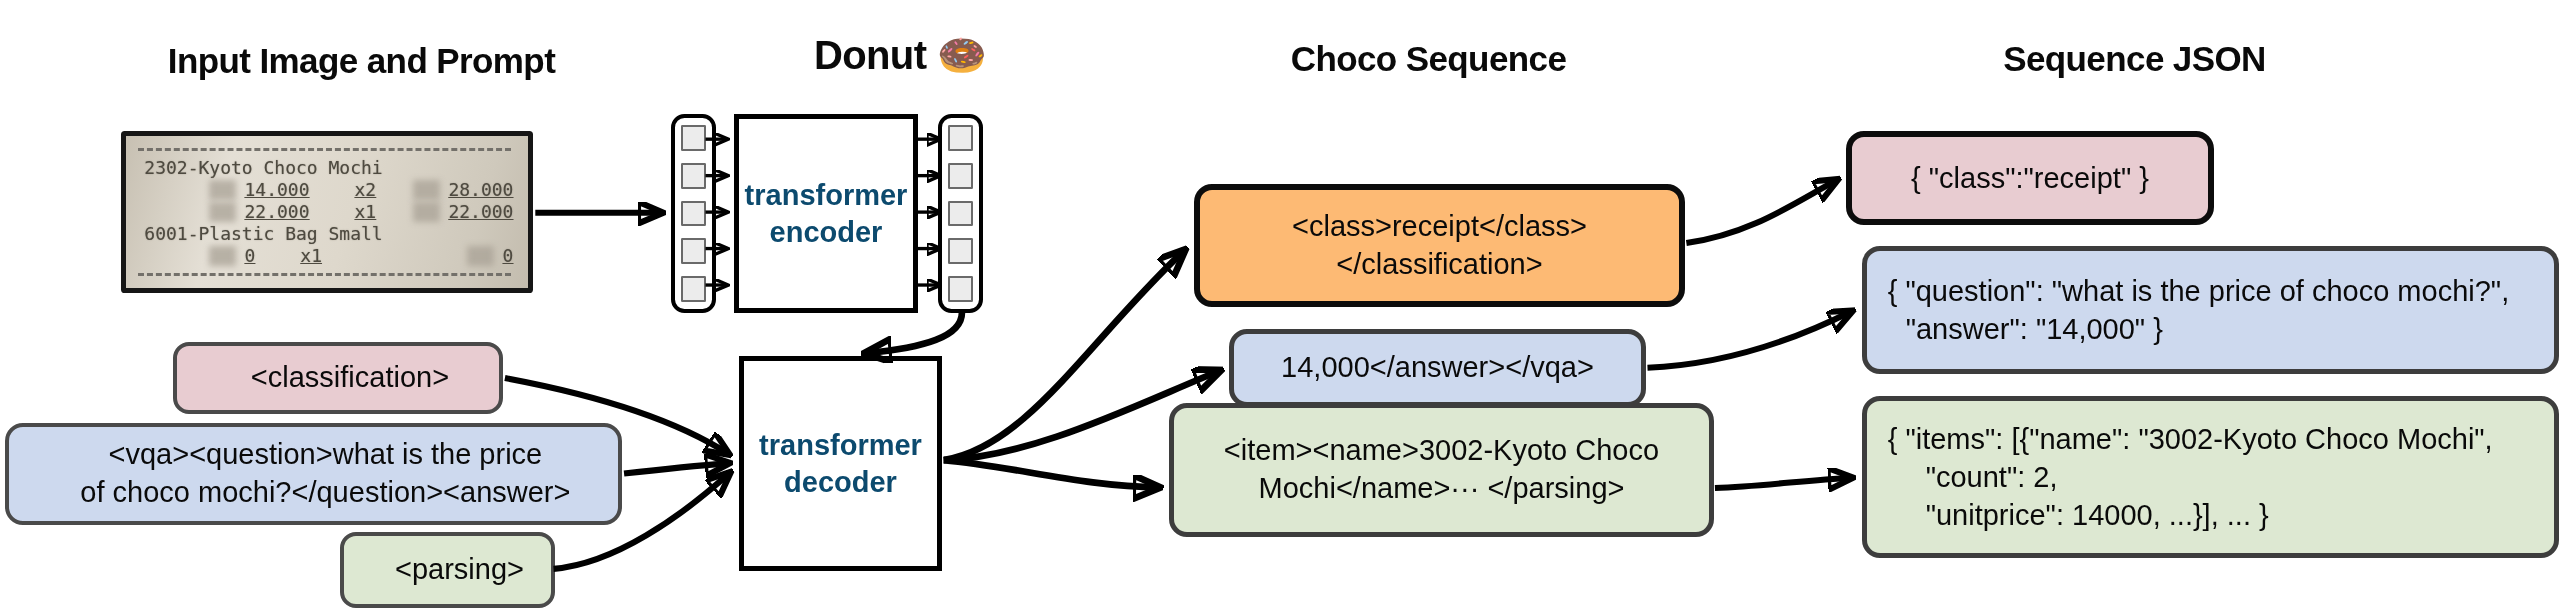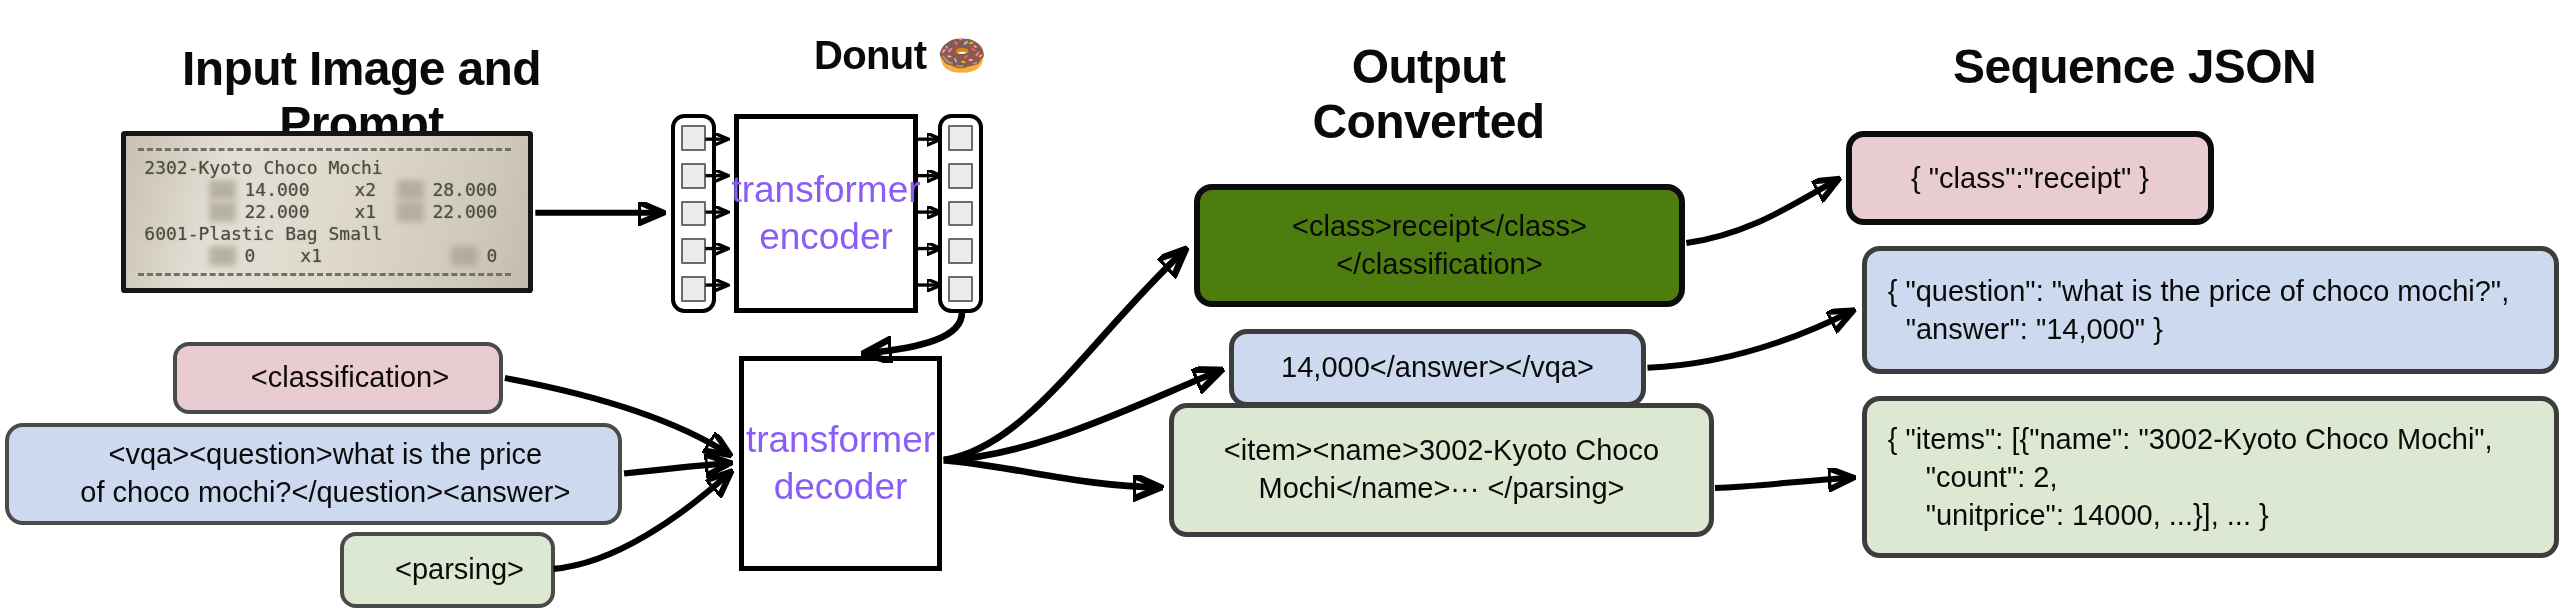--- a/index.html
+++ b/index.html
@@ -5,52 +5,52 @@
   html,body { margin:0; padding:0; background:#ffffff; }
   .canvas {
     position:relative; width:2576px; height:612px; background:#ffffff;
     font-family:"Liberation Sans", sans-serif; overflow:hidden;
   }
   .arrows { position:absolute; left:0; top:0; width:2576px; height:612px; z-index:5; pointer-events:none; }
   .arrows path { fill:none; stroke:#000000; }
 
   .hdr {
     position:absolute; margin:0; text-align:center; color:#0a0a0a;
-    font-size:48px; font-weight:700; letter-spacing:-0.6px; z-index:2;
+    font-size:35px; font-weight:700; letter-spacing:-0.6px; z-index:2;
   }
 
   
   .receipt {
     position:absolute; left:121px; top:131px; width:412px; height:162px;
     border:5.5px solid #161616; border-radius:3.6px; box-sizing:border-box; z-index:2;
     background:linear-gradient(105deg,#c7c0b2 0%,#e4dfd5 25%,#ded8cc 55%,#cfc9bc 85%,#c3bcae 100%);
     font-family:"DejaVu Sans Mono", monospace; color:#4e4a40; font-size:18px;
     padding:6px 14.6px 3.6px 11px; text-shadow:0 0 1.2px rgba(84,78,66,.55);
   }
   .r-sep { height:0; border-top:3px dashed #73706a; margin:6px 2.4px 6px 1.2px; }
   .r-name { line-height:22px; margin-left:7.3px; white-space:nowrap; }
-  .r-qty { display:flex; align-items:center; line-height:22px; margin-left:72px; margin-right:16px; white-space:nowrap; }
+  .r-qty { display:flex; align-items:center; line-height:22px; margin-left:72px; white-space:nowrap;text-decoration:underline; }
   .r-x { margin-left:45px; }
   .r-fill { flex:1; }
   .blur {
     display:inline-block; width:27px; height:19.5px; background:#a9a296;
     filter:blur(3px); opacity:.75; margin-right:8.5px; vertical-align:middle; flex:none;
   }
 
   
   .pcol {
     position:absolute; width:45px; height:199px; box-sizing:border-box;
     border:4.9px solid #000; border-radius:13.4px; background:#fff; z-index:2;
     display:flex; flex-direction:column; justify-content:space-between; padding:7.3px 0; align-items:center;
   }
   .patch { width:25.5px; height:25.5px; background:#ececec; border:2.4px solid #6a6a6a; box-sizing:border-box; border-radius:1.2px; }
   .block {
     position:absolute; box-sizing:border-box; border:5.5px solid #000; background:#fff; z-index:2;
     display:flex; flex-direction:column; align-items:center; justify-content:center;
-    font-size:37px; font-weight:400; line-height:1.25; color:#8b5cf6; text-align:center;
+    font-size:29px; font-weight:700; line-height:1.25; color:#0c4a6e; text-align:center;
   }
 
   
   .tag {
     position:absolute; box-sizing:border-box; z-index:2;
     display:flex; flex-direction:column; align-items:center; justify-content:center;
     font-size:29px; line-height:1.3; color:#0a0a0a; text-align:center; white-space:nowrap;
   }
   .b-gray  { border:4.9px solid #4a4a4a; border-radius:16px;padding-left:24px; }
   .b-gray9 { border:5.5px solid #3d3d3d; border-radius:18px; }
@@ -65,21 +65,21 @@
   .indent2 { padding-left:38px; }
   .center { text-align:center; padding-left:0; align-items:center; }
 </style>
 </head>
 <body>
 
 <div class="canvas">
 
   <h1 class="hdr" style="left:100px; top:41px; width:523px;">Input Image and Prompt</h1>
   <h1 class="hdr" style="left:730px; top:32px; width:340px; font-size:40px;">Donut 🍩</h1>
-  <h1 class="hdr" style="left:1234px; top:39px; width:389px;">Output Converted</h1>
+  <h1 class="hdr" style="left:1234px; top:39px; width:389px;">Choco Sequence</h1>
   <h1 class="hdr" style="left:1946px; top:39px; width:377px;">Sequence JSON</h1>
 
   <div class="receipt">
     <div class="r-sep"></div>
     <div class="r-name">2302-Kyoto Choco Mochi</div>
     <div class="r-qty">
       <span class="blur"></span>
       <span>14.000</span>
       <span class="r-x">x2</span>
       <span class="r-fill"></span>
@@ -134,21 +134,21 @@
     <div>&lt;classification&gt;</div>
   </div>
   <div class="tag b-gray" style="left: 4.9px; top: 423px; width: 617px; height: 102px; border-radius: 18px; background-color: rgb(205, 217, 238);">
     <div>&lt;vqa&gt;&lt;question&gt;what is the price</div>
     <div>of choco mochi?&lt;/question&gt;&lt;answer&gt;</div>
   </div>
   <div class="tag b-gray" style="left: 340px; top: 532px; width: 215px; height: 76px; background-color: rgb(221, 232, 210);">
     <div>&lt;parsing&gt;</div>
   </div>
 
-  <div class="tag b-black" style="left: 1194px; top: 184px; width: 491px; height: 123px; background-color: #4d7c0f;">
+  <div class="tag b-black" style="left: 1194px; top: 184px; width: 491px; height: 123px; background-color: #fdba74;">
     <div>&lt;class&gt;receipt&lt;/class&gt;</div>
     <div>&lt;/classification&gt;</div>
   </div>
   <div class="tag b-gray9" style="left: 1229px; top: 329px; width: 417px; height: 78px; background-color: rgb(205, 217, 238);">
     <div>14,000&lt;/answer&gt;&lt;/vqa&gt;</div>
   </div>
   <div class="tag b-gray9" style="left: 1169px; top: 403px; width: 545px; height: 134px; background-color: rgb(221, 232, 210);">
     <div>&lt;item&gt;&lt;name&gt;3002-Kyoto Choco</div>
     <div>Mochi&lt;/name&gt;··· &lt;/parsing&gt;</div>
   </div>

